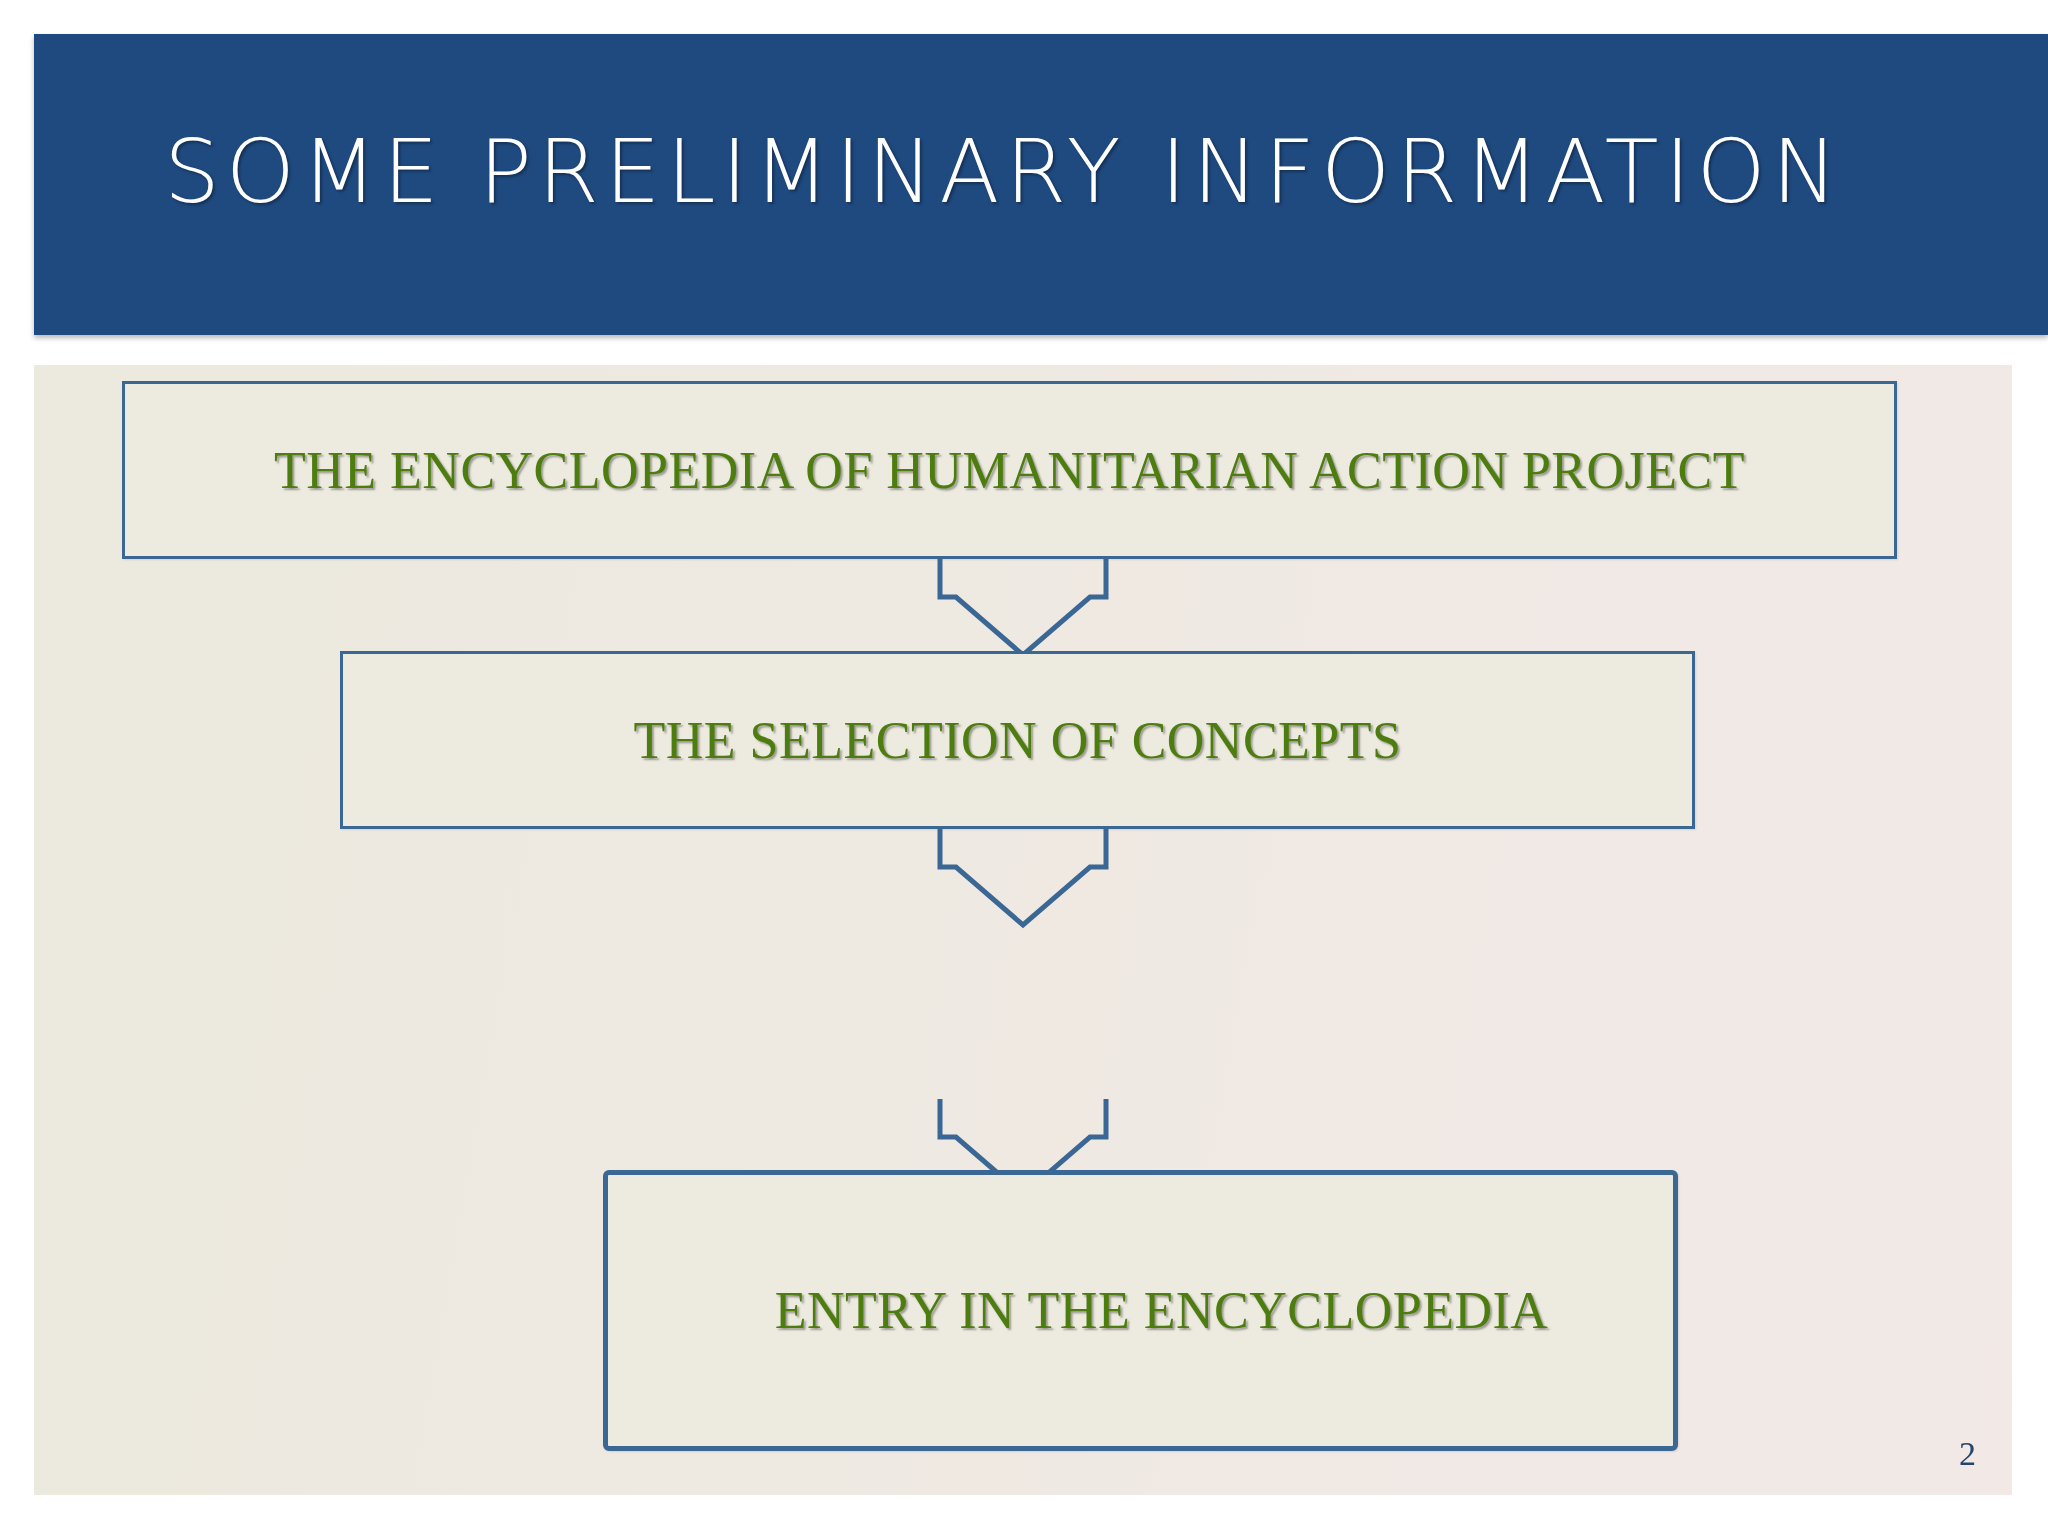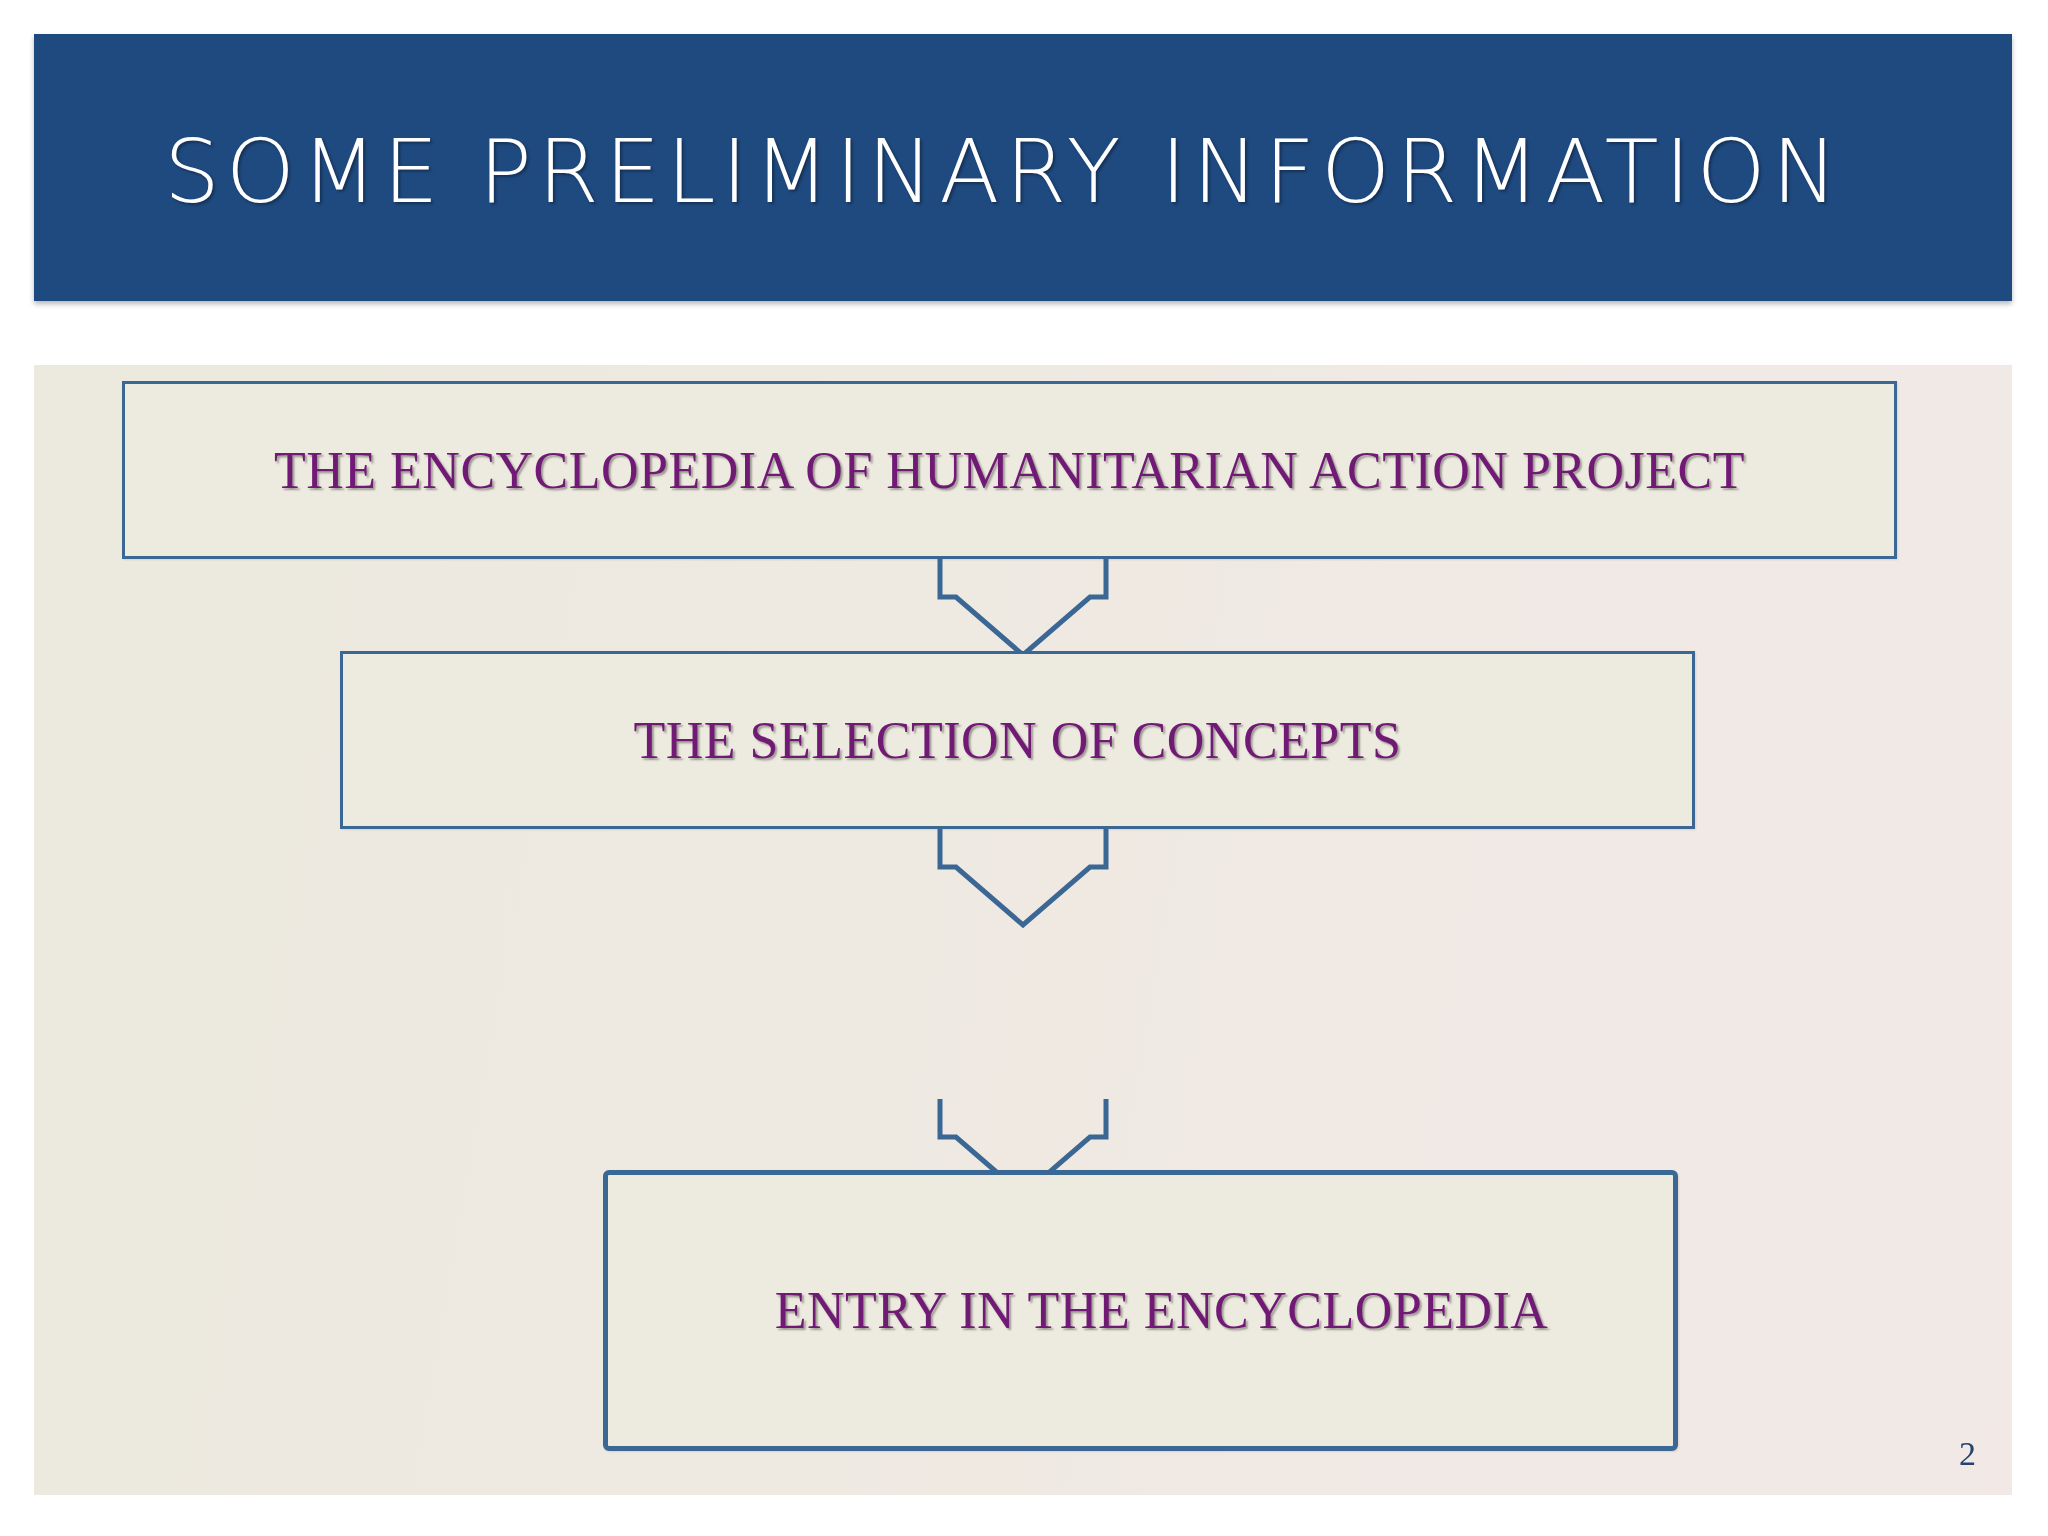--- a/index.html
+++ b/index.html
@@ -22,23 +22,24 @@
     height: 1536px;
     background: #ffffff;
   }
 
   
   #title-band {
     position: absolute;
     left: 34px;
     top: 34px;
     width: 1978px;
-    height: 267px;
+    height: 301px;
     background: #1f4a80;
     box-shadow: 0 3px 5px rgba(0,0,0,0.28);
+    padding-left: 36px;
   }
   #title-text {
     position: absolute;
     left: 130px;
     top: 92px;
     width: 1800px;
     color: #ffffff;
     font-family: "DejaVu Sans", sans-serif;
     font-weight: 300;
     font-size: 88px;
@@ -72,21 +73,21 @@
     border: 3px solid #3b6795;
     box-sizing: border-box;
     display: flex;
     align-items: center;
     justify-content: center;
     box-shadow: 1px 1px 2px rgba(0,0,0,0.10);
   }
   .flow-box .box-label {
     font-family: "Liberation Serif", serif;
     font-size: 52px;
-    color: #701a75;
+    color: #4d7c0f;
     letter-spacing: 0.5px;
     white-space: nowrap;
     text-shadow: 2px 2px 2px rgba(90,90,80,0.55);
   }
 
   #box-1 { left: 88px;  top: 16px;   width: 1775px; height: 178px; }
   #box-2 { left: 306px; top: 286px;  width: 1355px; height: 178px; text-align: center; }
   #box-3 { left: 530px; top: 556px;  width: 1075px; height: 178px; }
   #box-4 {
     left: 569px; top: 805px; width: 1075px; height: 281px;

